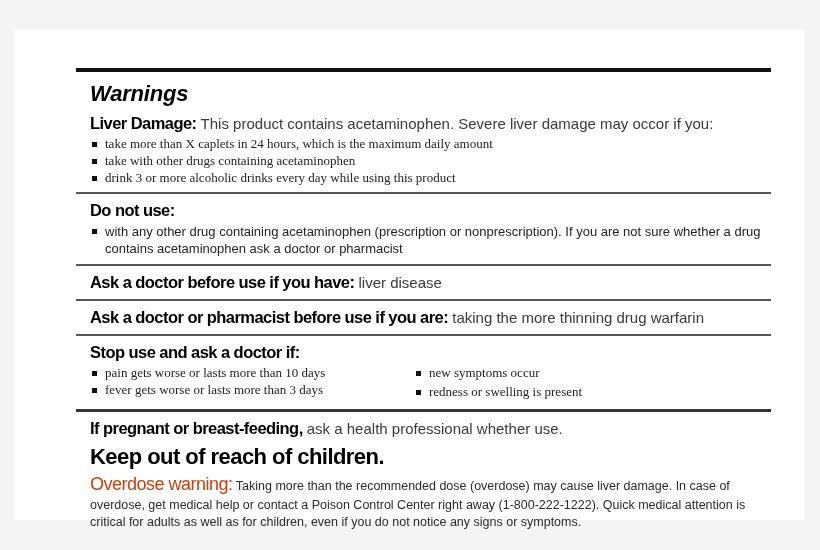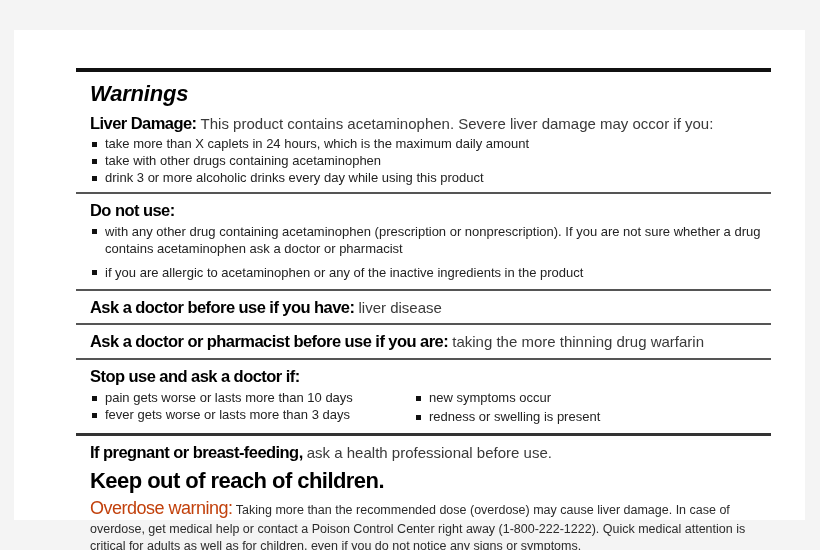--- a/index.html
+++ b/index.html
@@ -119,20 +119,21 @@
   }
   ul.bul li.nobullet {
     padding-left: 2px;
   }
   ul.bul li.nobullet::before {
     display: none;
   }
   ul.bul.tight li {
     margin-bottom: 0;
     line-height: 1.3;
+    font-family: Liberation Serif, serif;
   }
   ul.bul.loose li {
     margin-bottom: 7px;
   }
 
   
   .cols {
     display: flex;
     align-items: flex-start;
   }
@@ -168,21 +169,20 @@
         <li>drink 3 or more alcoholic drinks every day while using this product</li>
       </ul>
     </div>
 
     <div class="rule-thin"></div>
 
     <div class="section">
       <div class="sec-head">Do not use:</div>
       <ul class="bul loose">
         <li>with any other drug containing acetaminophen (prescription or nonprescription). If you are not sure whether a drug contains acetaminophen ask a doctor or pharmacist</li>
-        <li>if you are allergic to acetaminophen or any of the inactive ingredients in the product</li>
       </ul>
     </div>
 
     <div class="rule-thin"></div>
 
     <div class="section">
       <div class="sec-head">
         <span>Ask a doctor before use if you have:</span>
         <span class="body-run">liver disease</span>
       </div>
@@ -215,21 +215,21 @@
           </ul>
         </div>
       </div>
     </div>
 
     <div class="rule-med"></div>
 
     <div class="section">
       <div class="sec-head">
         <span>If pregnant or breast-feeding,</span>
-        <span class="body-run">ask a health professional before use.</span>
+        <span class="body-run">ask a health professional whether use.</span>
       </div>
 
       <div class="keep-head">Keep out of reach of children.</div>
 
       <div class="para">
         <span class="lead">Overdose warning:</span>
         <span>Taking more than the recommended dose (overdose) may cause liver damage. In case of overdose, get medical help or contact a Poison Control Center right away (1-800-222-1222). Quick medical attention is critical for adults as well as for children, even if you do not notice any signs or symptoms.</span>
       </div>
     </div>
 

